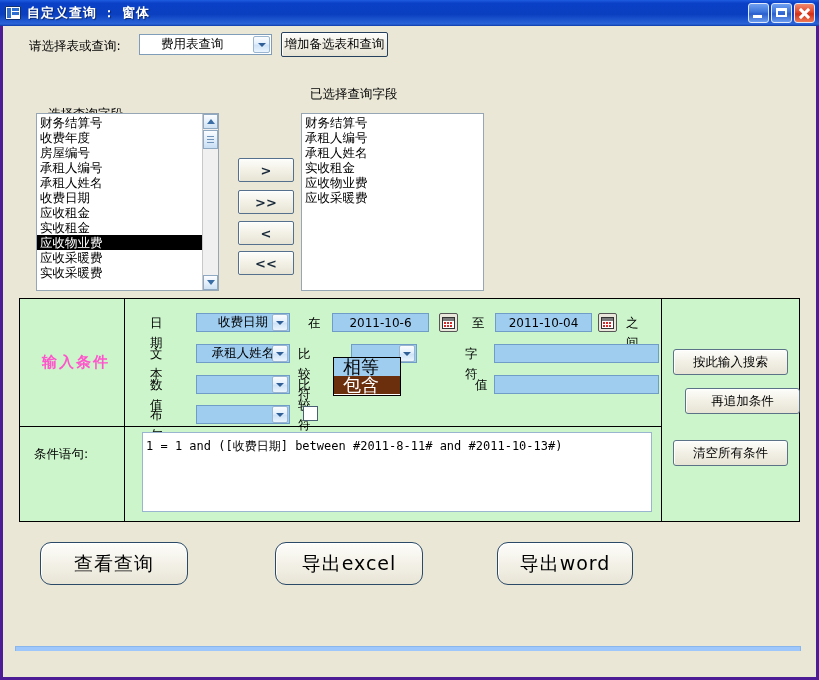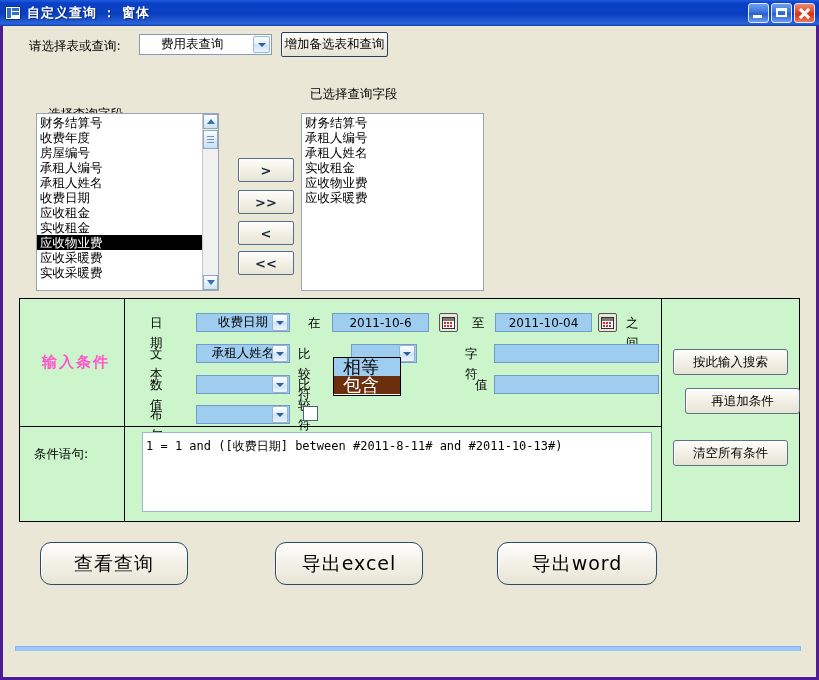--- a/index.html
+++ b/index.html
@@ -229,21 +229,21 @@
     position:absolute;height:43px;
     background:linear-gradient(180deg,#fdfdfb 0%,#f3f1e7 50%,#e8e5d6 100%);
     border:1px solid #2b4a68;box-sizing:border-box;border-radius:11px;
     display:flex;align-items:center;justify-content:center;
     font-size:19px;color:#000;letter-spacing:1px;
     box-shadow:inset 1px 1px 0 #ffffff;
     text-align:center;
   }
   .bb1{left:37px;top:516px;width:148px;}
   .bb2{left:272px;top:516px;width:148px;}
-  .bb3{left:494px;top:516px;width:160px;}
+  .bb3{left:494px;top:516px;width:136px;}
 
   
   .banner{
     position:absolute;left:12px;top:620px;width:786px;height:37px;
     background:#9ec8fb;border:1px solid #8ab6ee;box-sizing:border-box;
     display:flex;align-items:center;
   }
 </style>
 </head>
 <body>

